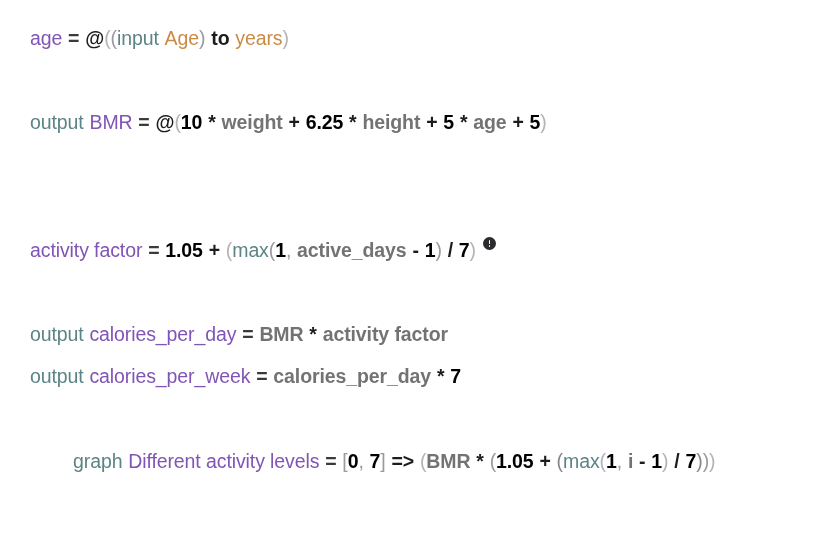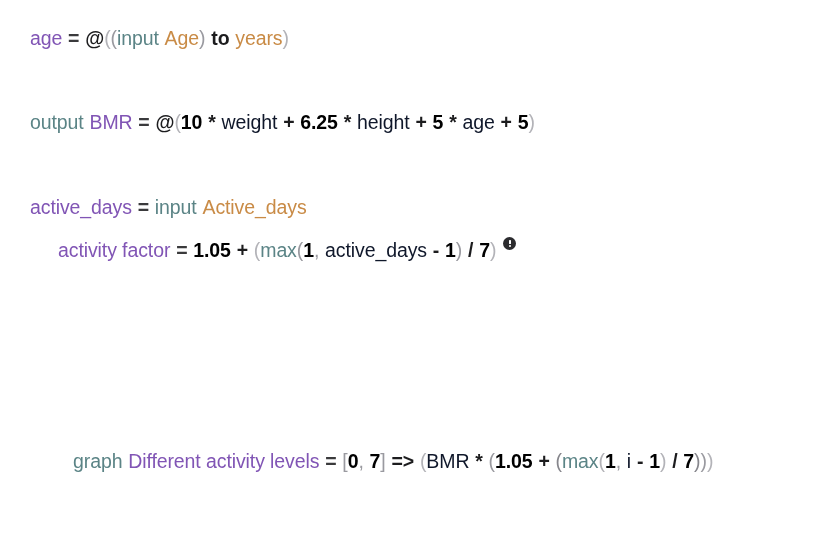--- a/index.html
+++ b/index.html
@@ -30,21 +30,21 @@
     left: 30px;
     right: 20px;
     font-size: 19.5px;
     line-height: 26px;
     letter-spacing: -0.1px;
     white-space: normal;
   }
 
   
   .t-def      { color: #8155b5; font-weight: 500; }           
-  .t-ref      { color: #0f172a; font-weight: 400; }           
+  .t-ref      { color: #737373; font-weight: 700; }           
   .t-kw       { color: #5b8486; font-weight: 500; }           
   .t-fn       { color: #5b8486; font-weight: 500; }           
   .t-unit     { color: #c98b46; font-weight: 500; }           
   .t-num      { color: #000000; font-weight: 600; }           
   .t-op       { color: #1c1c1e; font-weight: 700; }           
   .t-eq       { color: #3a3a3c; font-weight: 600; }           
   .t-paren0   { color: #b3b3b8; font-weight: 500; }           
   .t-paren1   { color: #9a9aa0; font-weight: 500; }           
   .t-paren2   { color: #86868c; font-weight: 500; }           
   .t-punc     { color: #9a9aa0; font-weight: 500; }
@@ -90,27 +90,30 @@
 <div id="doc">
 
   <div class="line" style="top:25px;">
     <span class="t-def">age</span><span class="sp"></span><span class="t-eq">=</span><span class="sp"></span><span class="t-op">@</span><span class="t-paren0">(</span><span class="t-paren1">(</span><span class="t-kw">input</span><span class="sp"></span><span class="t-unit">Age</span><span class="t-paren1">)</span><span class="sp"></span><span class="t-op">to</span><span class="sp"></span><span class="t-unit">years</span><span class="t-paren0">)</span>
   </div>
 
   <div class="line" style="top:109px;">
     <span class="t-kw">output</span><span class="sp"></span><span class="t-def">BMR</span><span class="sp"></span><span class="t-eq">=</span><span class="sp"></span><span class="t-op">@</span><span class="t-paren0">(</span><span class="t-num">10</span><span class="sp"></span><span class="t-op">*</span><span class="sp"></span><span class="t-ref">weight</span><span class="sp"></span><span class="t-op">+</span><span class="sp"></span><span class="t-num">6.25</span><span class="sp"></span><span class="t-op">*</span><span class="sp"></span><span class="t-ref">height</span><span class="sp"></span><span class="t-op">+</span><span class="sp"></span><span class="t-num">5</span><span class="sp"></span><span class="t-op">*</span><span class="sp"></span><span class="t-ref">age</span><span class="sp"></span><span class="t-op">+</span><span class="sp"></span><span class="t-num">5</span><span class="t-paren0">)</span>
   </div>
 
-  <div class="line" style="top:194px;">
-    <span class="t-def">active_days</span><span class="sp"></span><span class="t-eq">=</span><span class="sp"></span><span class="t-kw">input</span><span class="sp"></span><span class="t-unit">Active_days</span>
-  </div>
 
-  <div class="line" style="top:237px;margin-left:28px;">
+  <div class="line" style="top:237px;">
     <span class="t-def">activity factor</span><span class="sp"></span><span class="t-eq">=</span><span class="sp"></span><span class="t-num">1.05</span><span class="sp"></span><span class="t-op">+</span><span class="sp"></span><span class="t-paren0">(</span><span class="t-fn">max</span><span class="t-paren1">(</span><span class="t-num">1</span><span class="t-punc">,</span><span class="sp"></span><span class="t-ref">active_days</span><span class="sp"></span><span class="t-op">-</span><span class="sp"></span><span class="t-num">1</span><span class="t-paren1">)</span><span class="sp"></span><span class="t-op">/</span><span class="sp"></span><span class="t-num">7</span><span class="t-paren0">)</span><span class="badge"></span>
   </div>
 
+  <div class="line" style="top:321px;">
+    <span class="t-kw">output</span><span class="sp"></span><span class="t-def">calories_per_day</span><span class="sp"></span><span class="t-eq">=</span><span class="sp"></span><span class="t-ref">BMR</span><span class="sp"></span><span class="t-op">*</span><span class="sp"></span><span class="t-ref">activity factor</span>
+  </div>
 
+  <div class="line" style="top:363px;">
+    <span class="t-kw">output</span><span class="sp"></span><span class="t-def">calories_per_week</span><span class="sp"></span><span class="t-eq">=</span><span class="sp"></span><span class="t-ref">calories_per_day</span><span class="sp"></span><span class="t-op">*</span><span class="sp"></span><span class="t-num">7</span>
+  </div>
 
   <div class="line" style="top:448px; right:40px;margin-left:43px;">
     <span class="t-kw">graph</span><span class="sp"></span><span class="t-def">Different activity levels</span><span class="sp"></span><span class="t-eq">=</span><span class="sp"></span><span class="t-punc">[</span><span class="t-num">0</span><span class="t-punc">,</span><span class="sp"></span><span class="t-num">7</span><span class="t-punc">]</span><span class="sp"></span><span class="t-op">=&gt;</span><span class="sp"></span><span class="t-paren0">(</span><span class="t-ref">BMR</span><span class="sp"></span><span class="t-op">*</span><span class="sp"></span><span class="t-paren1">(</span><span class="t-num">1.05</span><span class="sp"></span><span class="t-op">+</span><span class="sp"></span><span class="t-paren2">(</span><span class="t-fn">max</span><span class="t-paren0">(</span><span class="t-num">1</span><span class="t-punc">,</span><span class="sp"></span><span class="t-ref">i</span><span class="sp"></span><span class="t-op">-</span><span class="sp"></span><span class="t-num">1</span><span class="t-paren0">)</span><span class="sp"></span><span class="t-op">/</span><span class="sp"></span><span class="t-num">7</span><span class="t-paren2">)</span><span class="t-paren1">)</span><span class="t-paren0">)</span>
   </div>
 
 </div>
 
 </body></html>

